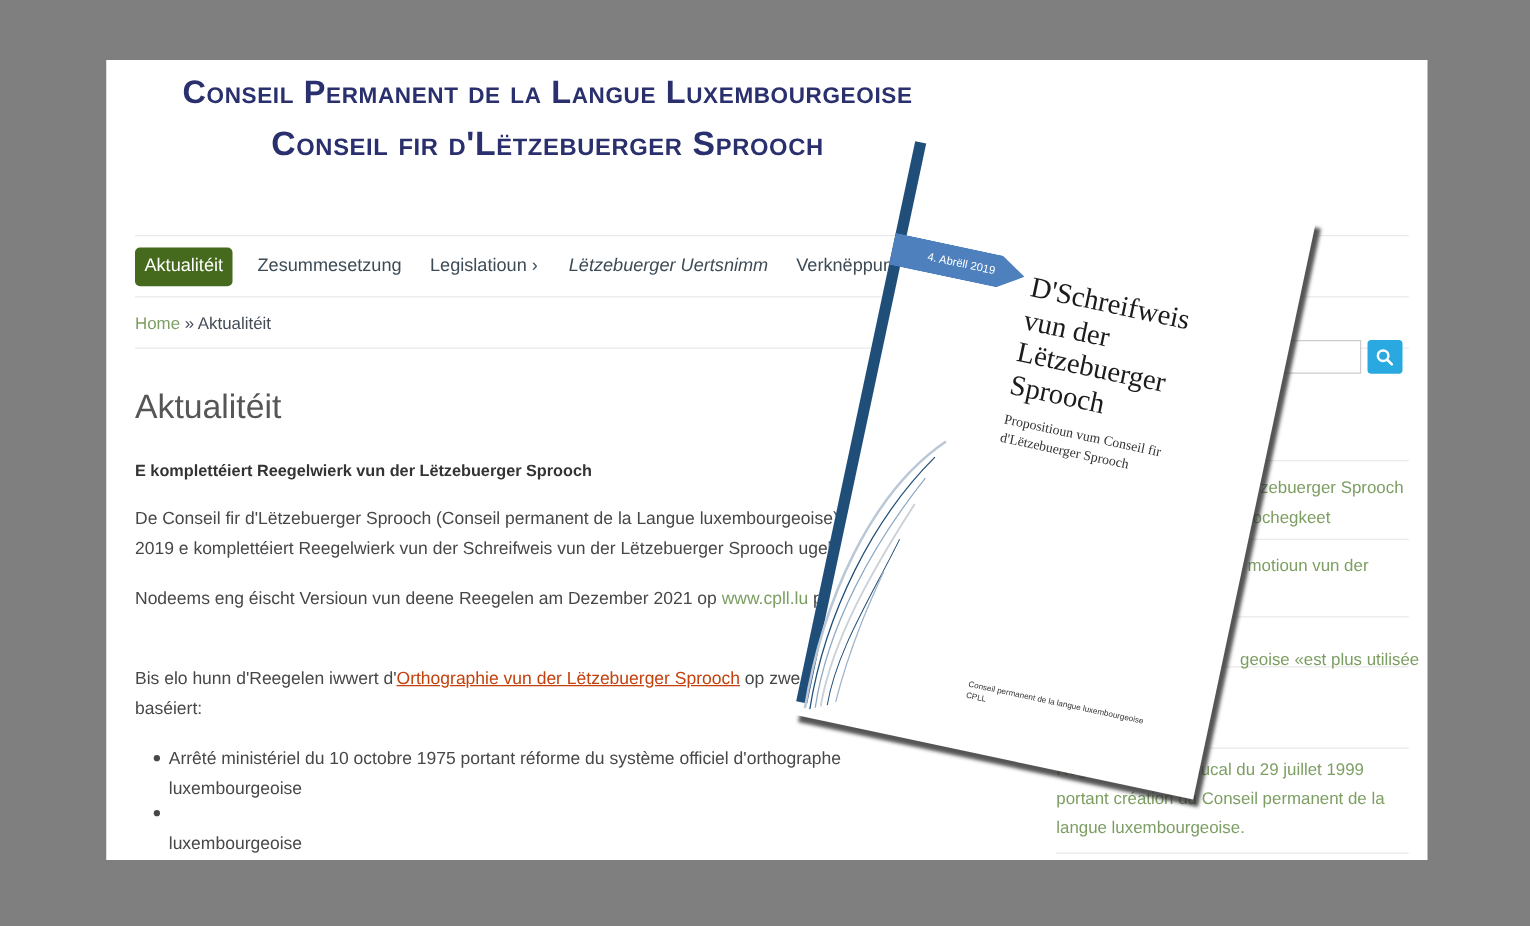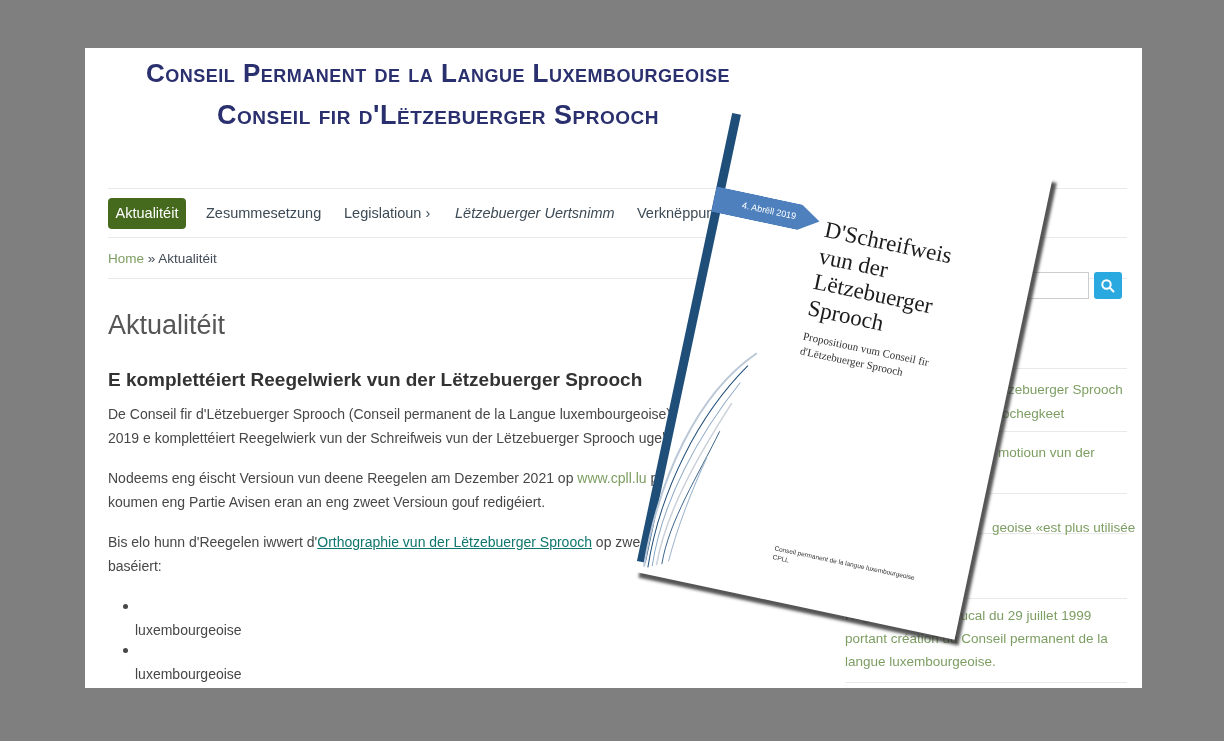--- a/index.html
+++ b/index.html
@@ -17,25 +17,25 @@
 
   .nav-active { position:absolute; left:23px; top:150px; width:78px; height:31px;
                 background:#456a1d; border-radius:4px; color:#fff; font-size:14.5px;
                 line-height:31px; text-align:center; cursor:pointer; }
   .nav-item { position:absolute; top:157px; font-size:14.5px; color:#3d4b56; cursor:pointer; white-space:nowrap; }
 
   .breadcrumb { position:absolute; left:23px; top:203px; font-size:13.5px; color:#434c57; }
   .breadcrumb .home { color:#7d9e63; cursor:pointer; }
 
   .h1 { position:absolute; left:23px; top:262px; font-size:27px; font-weight:400; color:#565656; }
-  .subhead { position:absolute; left:23px; top:321px; font-size:19px; font-weight:700; color:#333; }
+  .subhead { position:absolute; left:23px; top:321px; font-size:13px; font-weight:700; color:#333; }
 
   .tline { position:absolute; left:23px; height:24px; line-height:24px; font-size:14px; color:#474747; white-space:nowrap; }
   .tline a, .glink { color:#7d9e63; text-decoration:none; cursor:pointer; }
-  .ulink { color:#0f766e; text-decoration:underline; cursor:pointer;text-align:center; }
+  .ulink { color:#c2410c; text-decoration:underline; cursor:pointer;text-align:center; }
 
   .bullet-dot { position:absolute; width:5px; height:5px; border-radius:50%; background:#474747; left:38px; }
   .btext { left:50px; }
 
   .search-input { position:absolute; left:760px; top:224px; width:244px; height:27px;
                   border:1px solid #ccc; background:#fff; font-size:13px; padding:0 6px; color:#444; }
   .search-btn { position:absolute; left:1009px; top:224px; width:28px; height:27px;
                 background:#29a9e0; border:none; border-radius:3px; cursor:pointer; }
 
   .side-frag { position:absolute; font-size:13.5px; color:#7d9e63; white-space:nowrap; cursor:pointer; }
@@ -78,26 +78,26 @@
 
   <div class="divider" style="left:23px; top:230px; width:1019px;"></div>
 
   <div class="h1">Aktualitéit</div>
   <div class="subhead">E komplettéiert Reegelwierk vun der Lëtzebuerger Sprooch</div>
 
   <div class="tline" style="top:354px;">De Conseil fir d'Lëtzebuerger Sprooch (Conseil permanent de la Langue luxembourgeoise) h</div>
   <div class="tline" style="top:378px;">2019 e komplettéiert Reegelwierk vun der Schreifweis vun der Lëtzebuerger Sprooch ugeh</div>
 
   <div class="tline" style="top:418px;"><span>Nodeems eng éischt Versioun vun deene Reegelen am Dezember 2021 op </span><span class="glink">www.cpll.lu</span><span> pu</span></div>
-  <div class="tline" style="top:442px;">koumen eng Partie Avisen eran an eng zweet Versioun gouf redigéiert.</div>
 
   <div class="tline" style="top:482px;"><span>Bis elo hunn d'Reegelen iwwert d'</span><span class="ulink">Orthographie vun der Lëtzebuerger Sprooch</span><span> op zwee</span></div>
   <div class="tline" style="top:506px;">baséiert:</div>
 
   <div class="bullet-dot" style="top:556px;"></div>
+  <div class="tline btext" style="top:546px;">Arrêté ministériel du 10 octobre 1975 portant réforme du système officiel d'orthographe</div>
   <div class="tline btext" style="top:570px;">luxembourgeoise</div>
 
   <div class="bullet-dot" style="top:600px;"></div>
   <div class="tline btext" style="top:614px;">luxembourgeoise</div>
 
   <input class="search-input" type="text" style="">
   <button class="search-btn"><svg width="16" height="16" viewBox="0 0 16 16" style="vertical-align:middle">
         <circle cx="6.5" cy="6.5" r="4.2" fill="none" stroke="#fff" stroke-width="2"></circle>
         <line x1="9.8" y1="9.8" x2="13.5" y2="13.5" stroke="#fff" stroke-width="2" stroke-linecap="round"></line>
       </svg></button>

